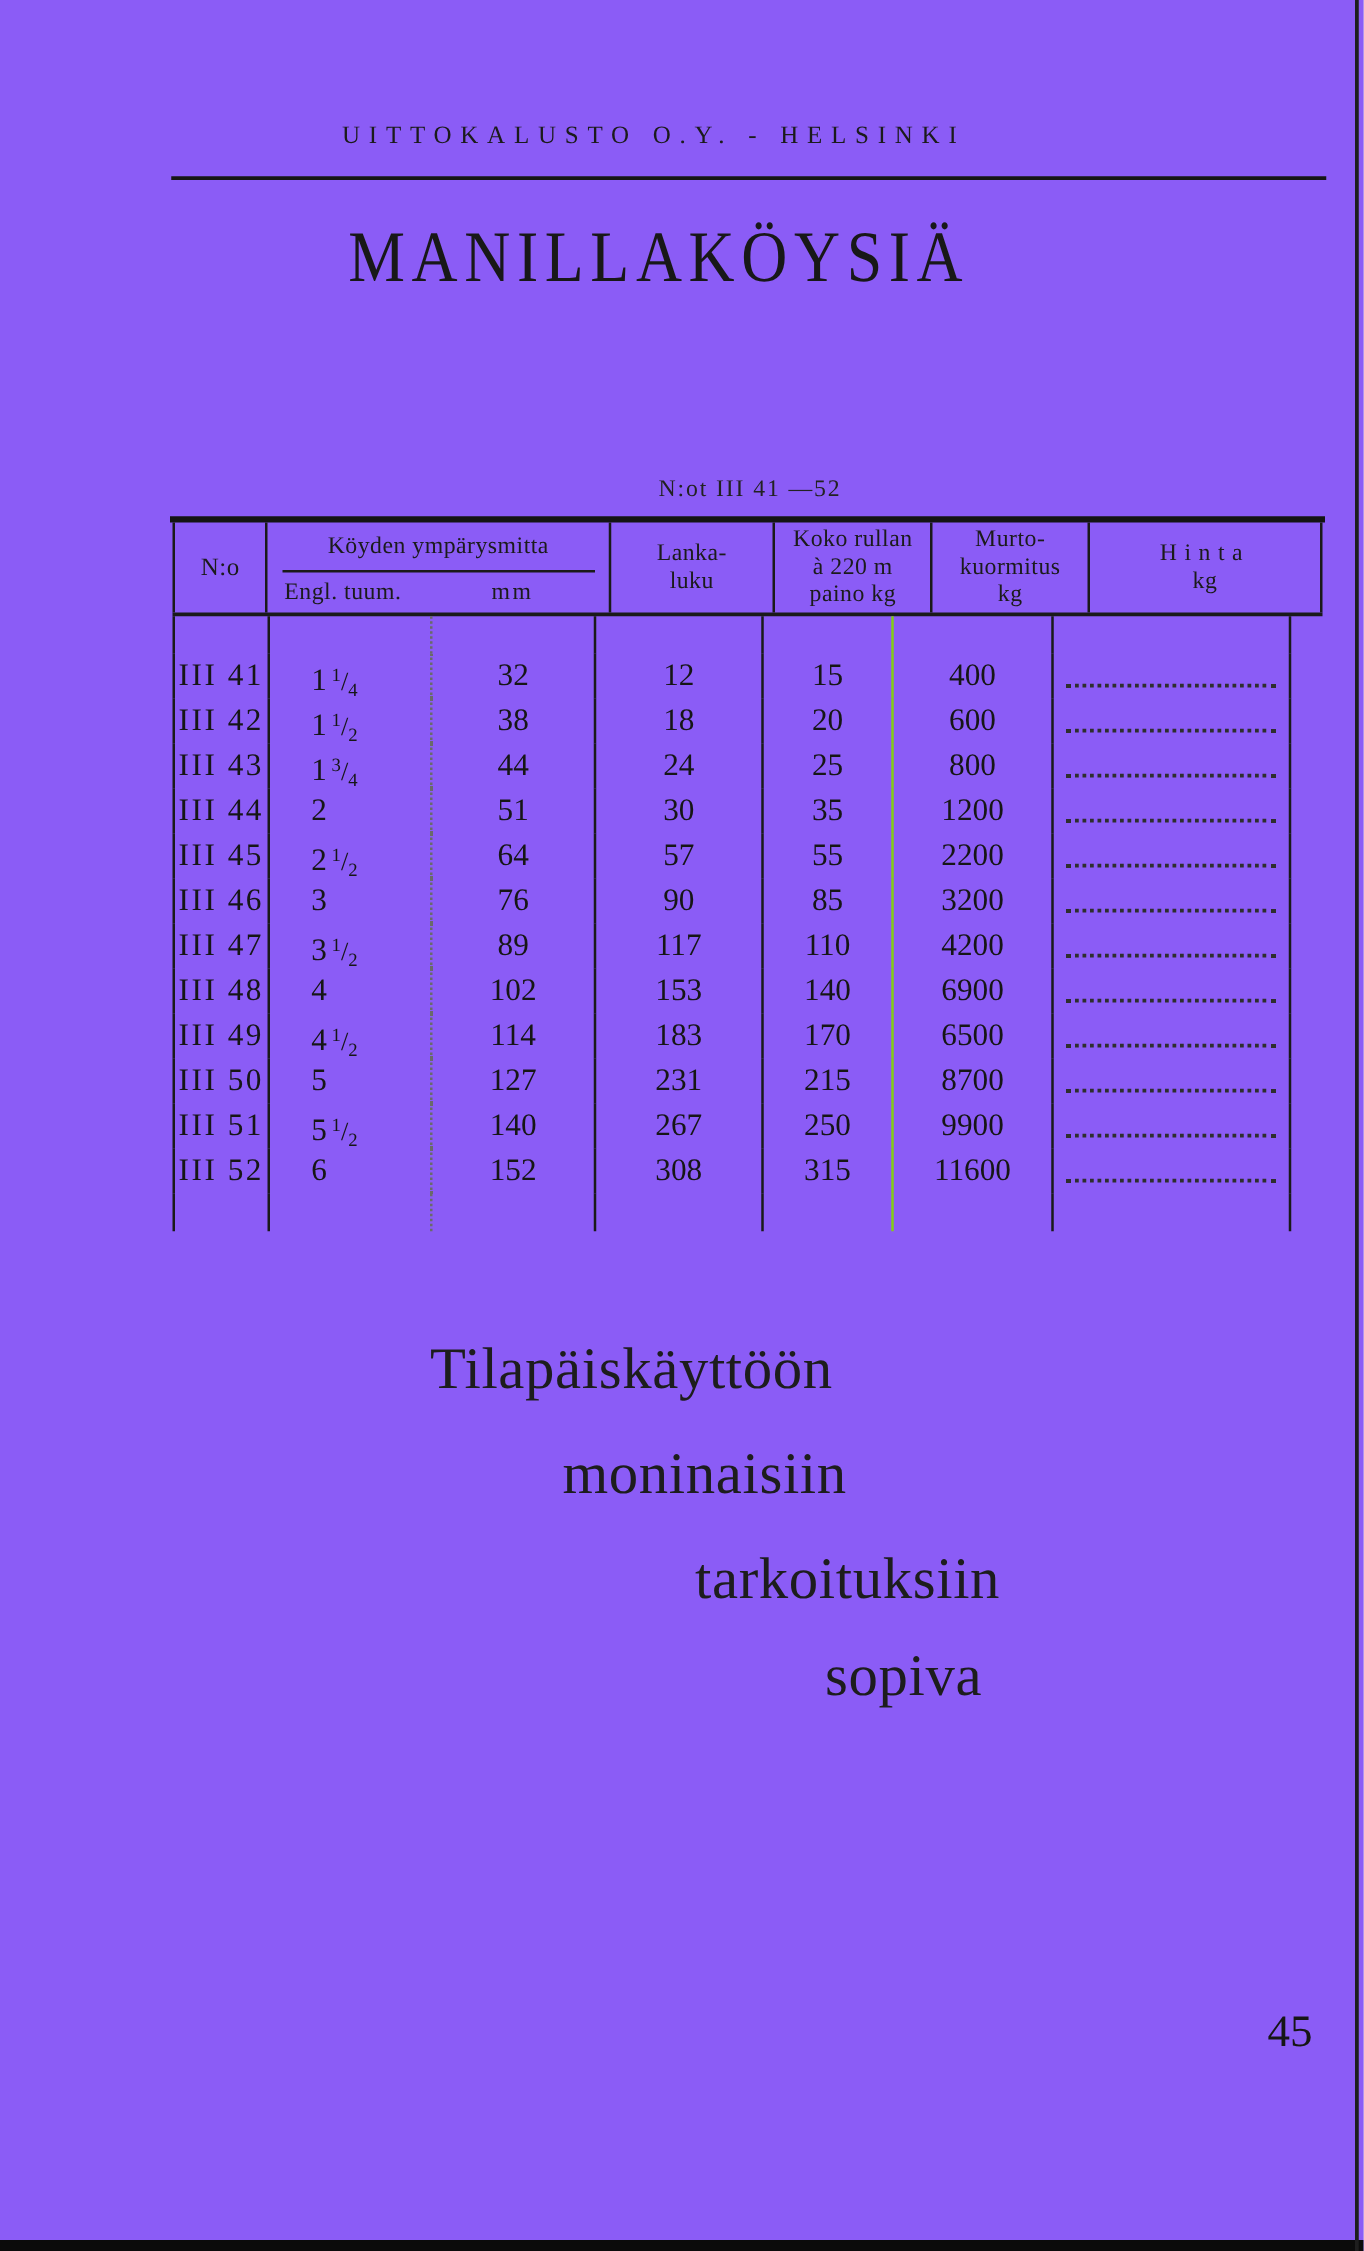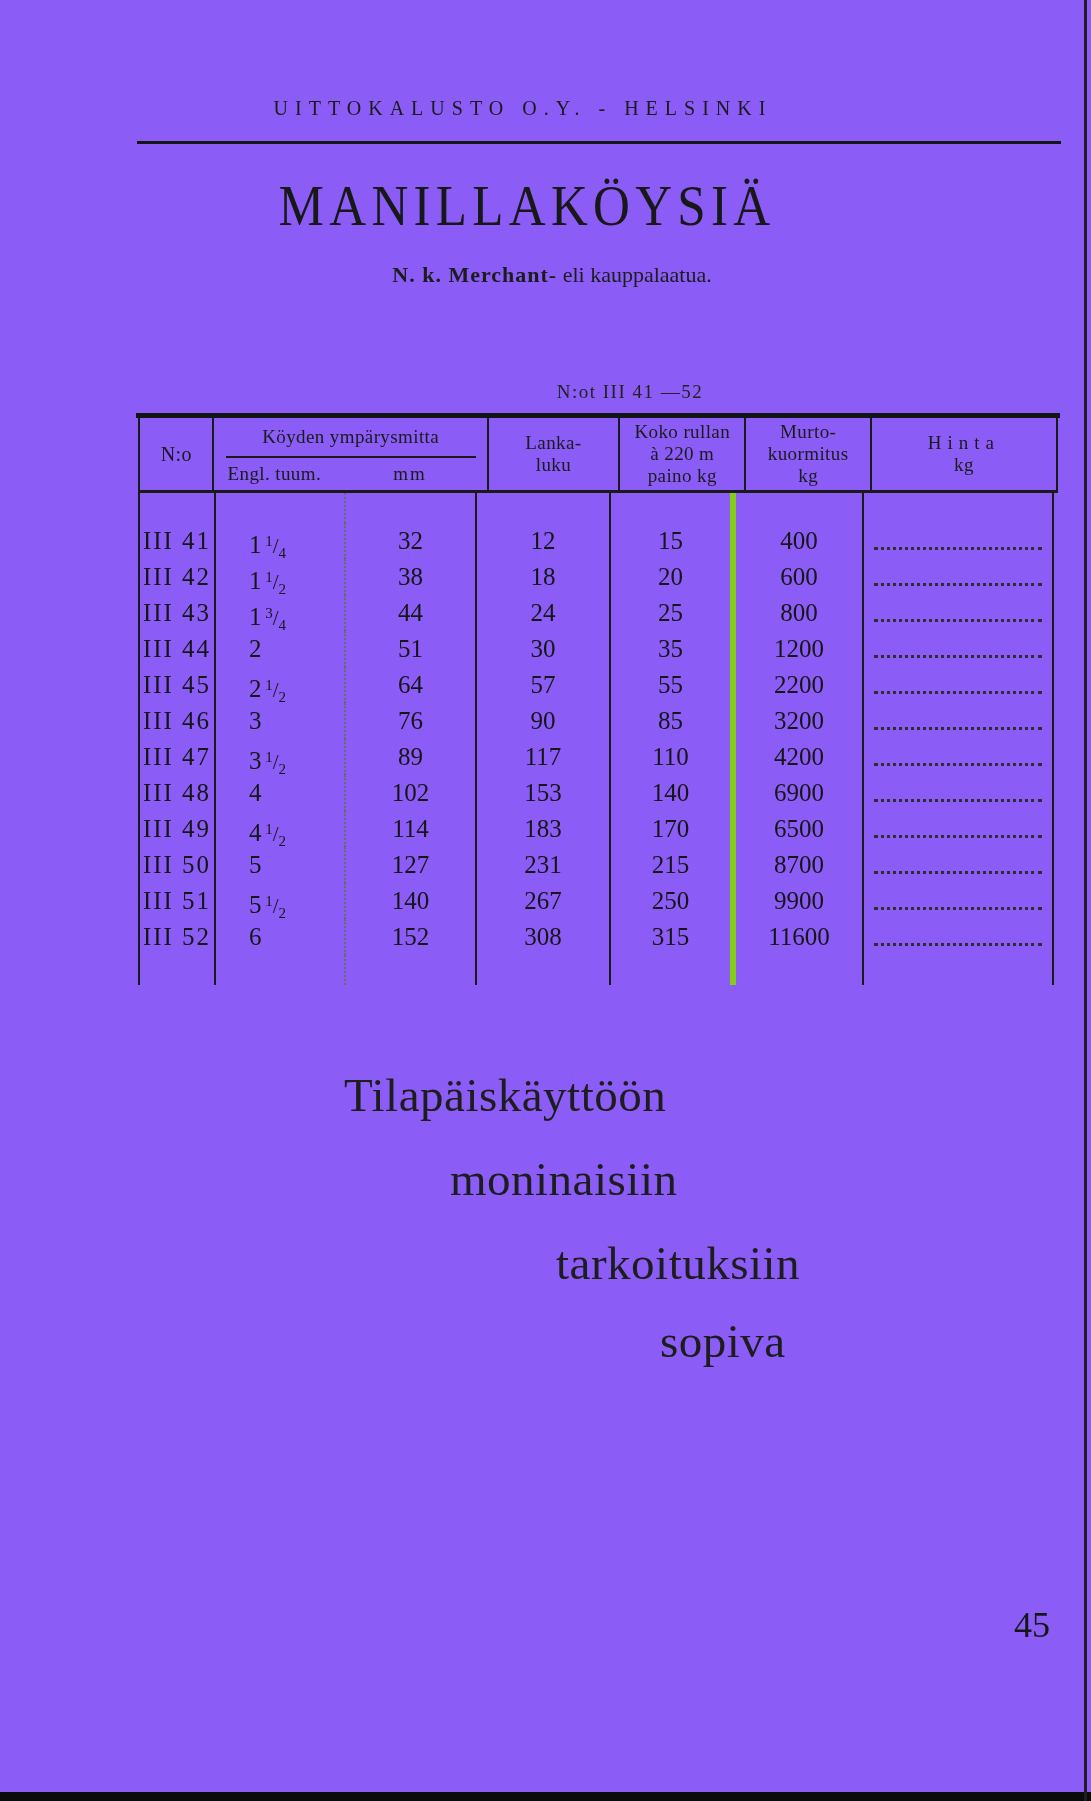--- a/index.html
+++ b/index.html
@@ -21,21 +21,21 @@
     transform:translateX(-50%) scaleX(.88);transform-origin:center;
     font-size:58px;font-weight:400;letter-spacing:6px;white-space:nowrap;color:#181818;
   }
   .page-subtitle{
     position:absolute;left:552px;top:262px;transform:translateX(-50%);
     font-size:22px;white-space:nowrap;color:#1c1c1c;
   }
   .page-subtitle .b{font-weight:bold;letter-spacing:1px;}
   .range-note{
     position:absolute;left:600px;top:381px;transform:translateX(-50%);
-    font-size:19px;letter-spacing:1.5px;white-space:nowrap;color:#222;margin-left:30px;
+    font-size:19px;letter-spacing:1.5px;white-space:nowrap;color:#222;
   }
   
   .rope-table{position:absolute;left:138px;top:413px;width:920px;}
   .t-top-rule{height:5px;background:#141414;margin-left:-2px;width:924px;}
   .thead{display:flex;height:75px;border-bottom:3px solid #1a1a1a;box-sizing:border-box;}
   .thead .c{box-sizing:border-box;border-right:2px solid #1a1a1a;
     display:flex;flex-direction:column;justify-content:center;align-items:center;
     font-size:19px;line-height:22px;color:#1b1b1b;letter-spacing:.4px;}
   .thead .c.no{width:78px;border-left:2px solid #1a1a1a;font-size:20px;}
   .thead .c.group{width:280px;justify-content:space-between;}
@@ -52,21 +52,21 @@
   .tbody{width:920px;}
   .trow{display:flex;height:36px;}
   .trow.spacer-top{height:30px;}
   .trow.spacer-bot{height:30px;}
   .cell{box-sizing:border-box;height:100%;
     font-size:25px;color:#161616;line-height:36px;text-align:center;white-space:nowrap;}
   .cell.no{width:78px;border-left:2px solid #1a1a1a;border-right:2px solid #1a1a1a;letter-spacing:2px;}
   .cell.engl{width:130px;border-right:2px dotted #6a6a6a;text-align:left;padding-left:33px;}
   .cell.mm{width:131px;border-right:2px solid #1a1a1a;}
   .cell.lanka{width:134px;border-right:2px solid #1a1a1a;}
-  .cell.koko{width:125px;border-right:6px solid #84cc16;}
+  .cell.koko{width:104px;border-right:2px solid #84cc16;}
   .cell.murto{width:128px;border-right:2px solid #1a1a1a;}
   .cell.hinta{width:190px;border-right:2px solid #1a1a1a;
     display:flex;align-items:flex-end;justify-content:center;padding-bottom:9px;}
   .dots{width:168px;border-bottom:3px dotted #2e2e2e;height:0;}
   .fnum{font-size:15px;vertical-align:7px;}
   .fden{font-size:15px;vertical-align:-5px;}
   .fsl{font-size:21px;}
   
   .footer-line{position:absolute;font-size:47px;color:#1d1d1d;letter-spacing:.5px;white-space:nowrap;}
   .fl1{left:344px;top:1068px;}
@@ -81,21 +81,20 @@
 </head>
 <body>
 
 <div class="page">
 
   <div class="company-header">UITTOKALUSTO O.Y. - HELSINKI</div>
   <div class="header-rule"></div>
 
   <h1 class="page-title">MANILLAKÖYSIÄ</h1>
 
-  <div class="page-subtitle"><span class="b">N. k. Merchant-</span><span> eli kauppalaatua.</span></div>
 
   <div class="range-note">N:ot III 41 —52</div>
 
   <div class="rope-table">
     <div class="t-top-rule"></div>
     <div class="thead">
       <div class="c no">
         <span>N:o</span>
       </div>
       <div class="c group">

